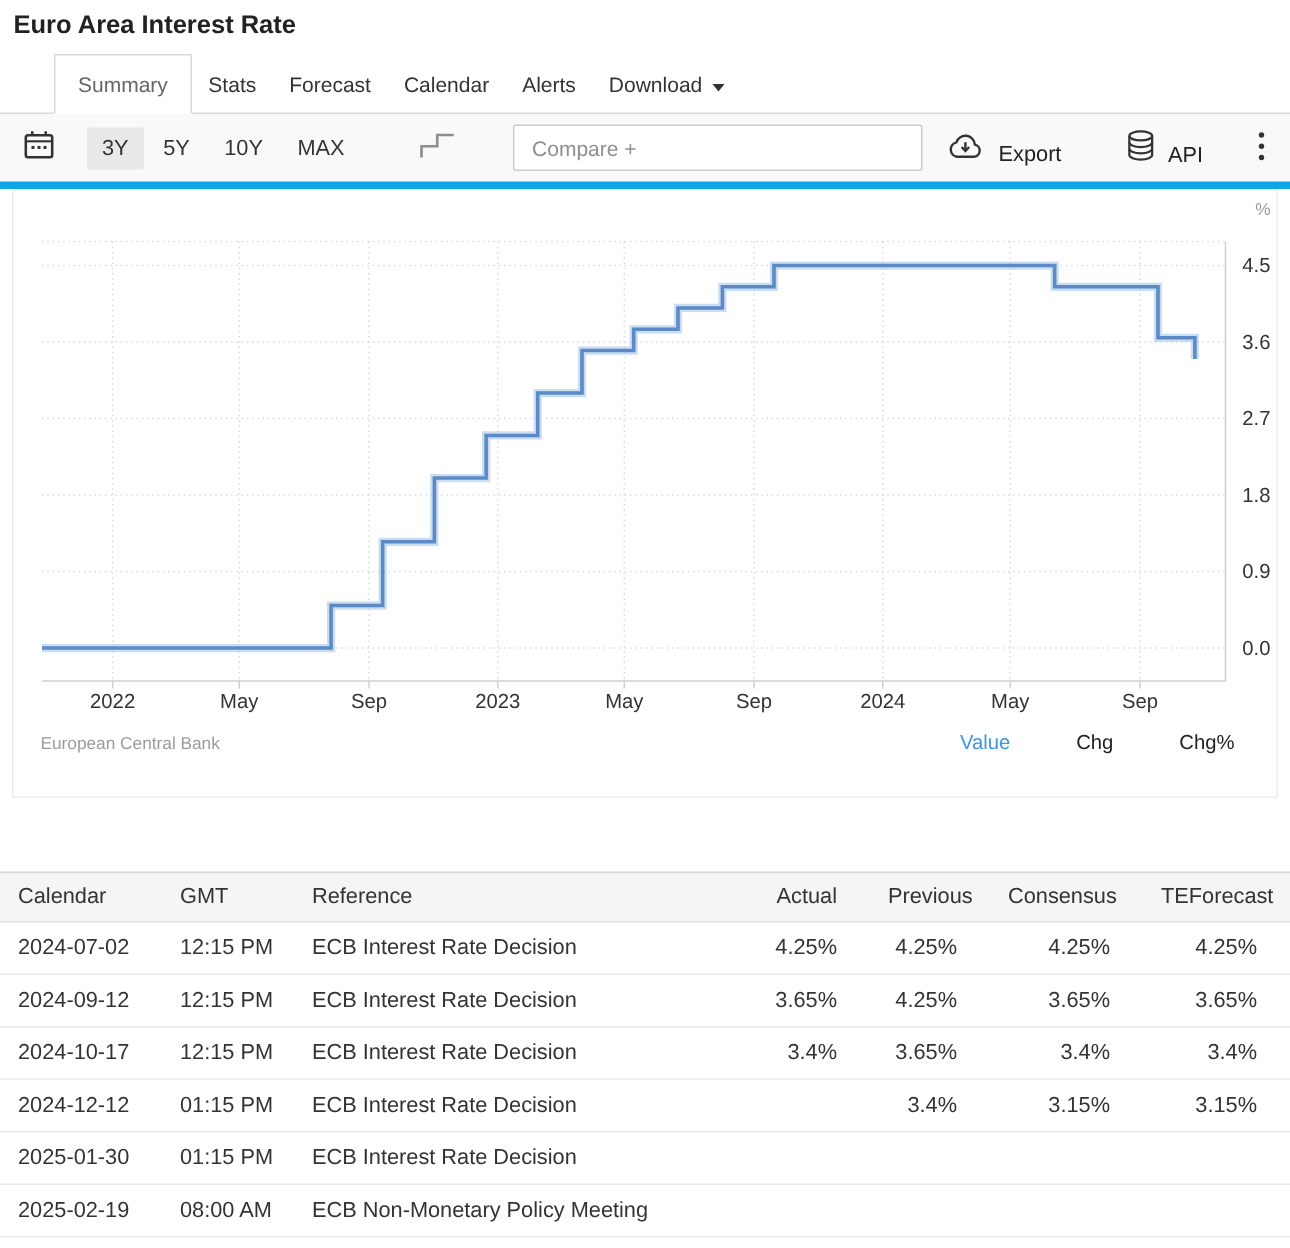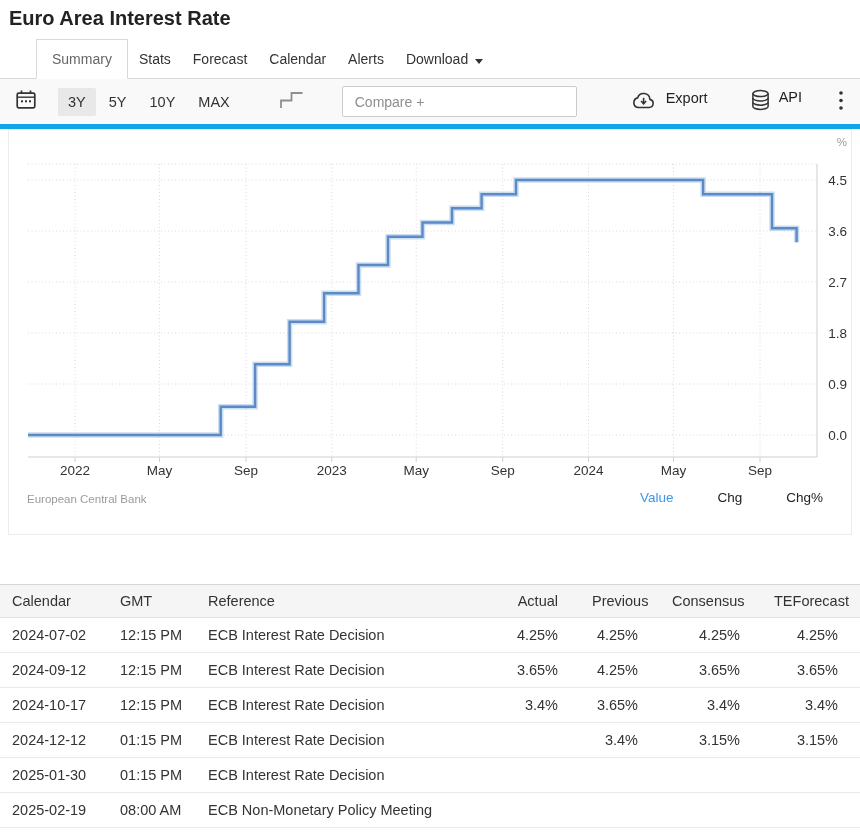--- a/index.html
+++ b/index.html
@@ -3,45 +3,45 @@
 <meta charset="utf-8">
 <style>
   * { box-sizing: border-box; }
   html,body { margin:0; padding:0; }
   body {
     width:860px; height:832px; overflow:hidden;
     background:#fff; color:#333;
     font-family:"Liberation Sans", sans-serif;
   }
   
-  .page-title { font-size:20px; font-weight:700; color:#222; margin:7px 0 8px 9px; }
+  .page-title { font-size:17px; font-weight:700; color:#222; margin:7px 0 8px 9px; }
 
   
   .tabs { display:flex; align-items:flex-end; border-bottom:1px solid #d9d9d9; padding-left:8px; height:41px; }
   .tab { font-family:inherit; font-size:14px; color:#333; background:none; border:none;
          padding:11px 11px; cursor:pointer; position:relative; }
   .tab.active { background:#fff; border:1px solid #d9d9d9; border-bottom:1px solid #fff;
                 margin-bottom:-1px; padding:11px 15px; color:#666;margin-left:28px; }
   .caret-down { display:inline-block; width:0; height:0; border-left:4px solid transparent;
                 border-right:4px solid transparent; border-top:5px solid #333; margin-left:7px; }
 
   
   .toolbar { display:flex; align-items:center; height:50px; background:#f9f9f9;
              border-bottom:5px solid #0ea5e9; padding:0 10px; }
   .icon-btn { background:none; border:none; padding:4px; display:flex; align-items:center; cursor:pointer; }
   .ranges { display:flex; margin-left:16px; }
   .range-btn { font-family:inherit; font-size:14.5px; color:#333; background:none; border:none;
                padding:6px 10px; margin-right:3px; cursor:pointer; border-radius:2px; }
   .range-btn.selected { background:#e8e8e8; }
   .step-btn { margin-left:30px; }
-  .compare-input { margin-left:32px; width:235px; height:31px; border:1px solid #ccc; border-radius:2px;
+  .compare-input { margin-left:32px; width:273px; height:31px; border:1px solid #ccc; border-radius:2px;
                    font-family:inherit; font-size:14px; padding:0 12px; color:#333; background:#fff; }
   .compare-input::placeholder { color:#8f8f8f; }
   .toolbar-right { margin-left:auto; display:flex; align-items:center; }
-  .tool-btn { display:flex; align-items:flex-start; gap:8px; background:none; border:none;
+  .tool-btn { display:flex; align-items:flex-end; gap:8px; background:none; border:none;
               font-family:inherit; font-size:14.5px; color:#222; cursor:pointer; padding:4px; }
   .export-btn { margin-right:34px; }
   .api-btn { margin-right:26px; }
   .kebab-btn { padding:2px 6px; }
 
   
   .chart-panel { margin:0 8px; border:1px solid #ececec; height:406px; background:#fff; }
   .chart-box { width:842px; height:352px; }
   .chart-svg text { font-family:"Liberation Sans", sans-serif; }
   .grid { stroke:#dadada; stroke-width:1; stroke-dasharray:1 2.5; fill:none; }

